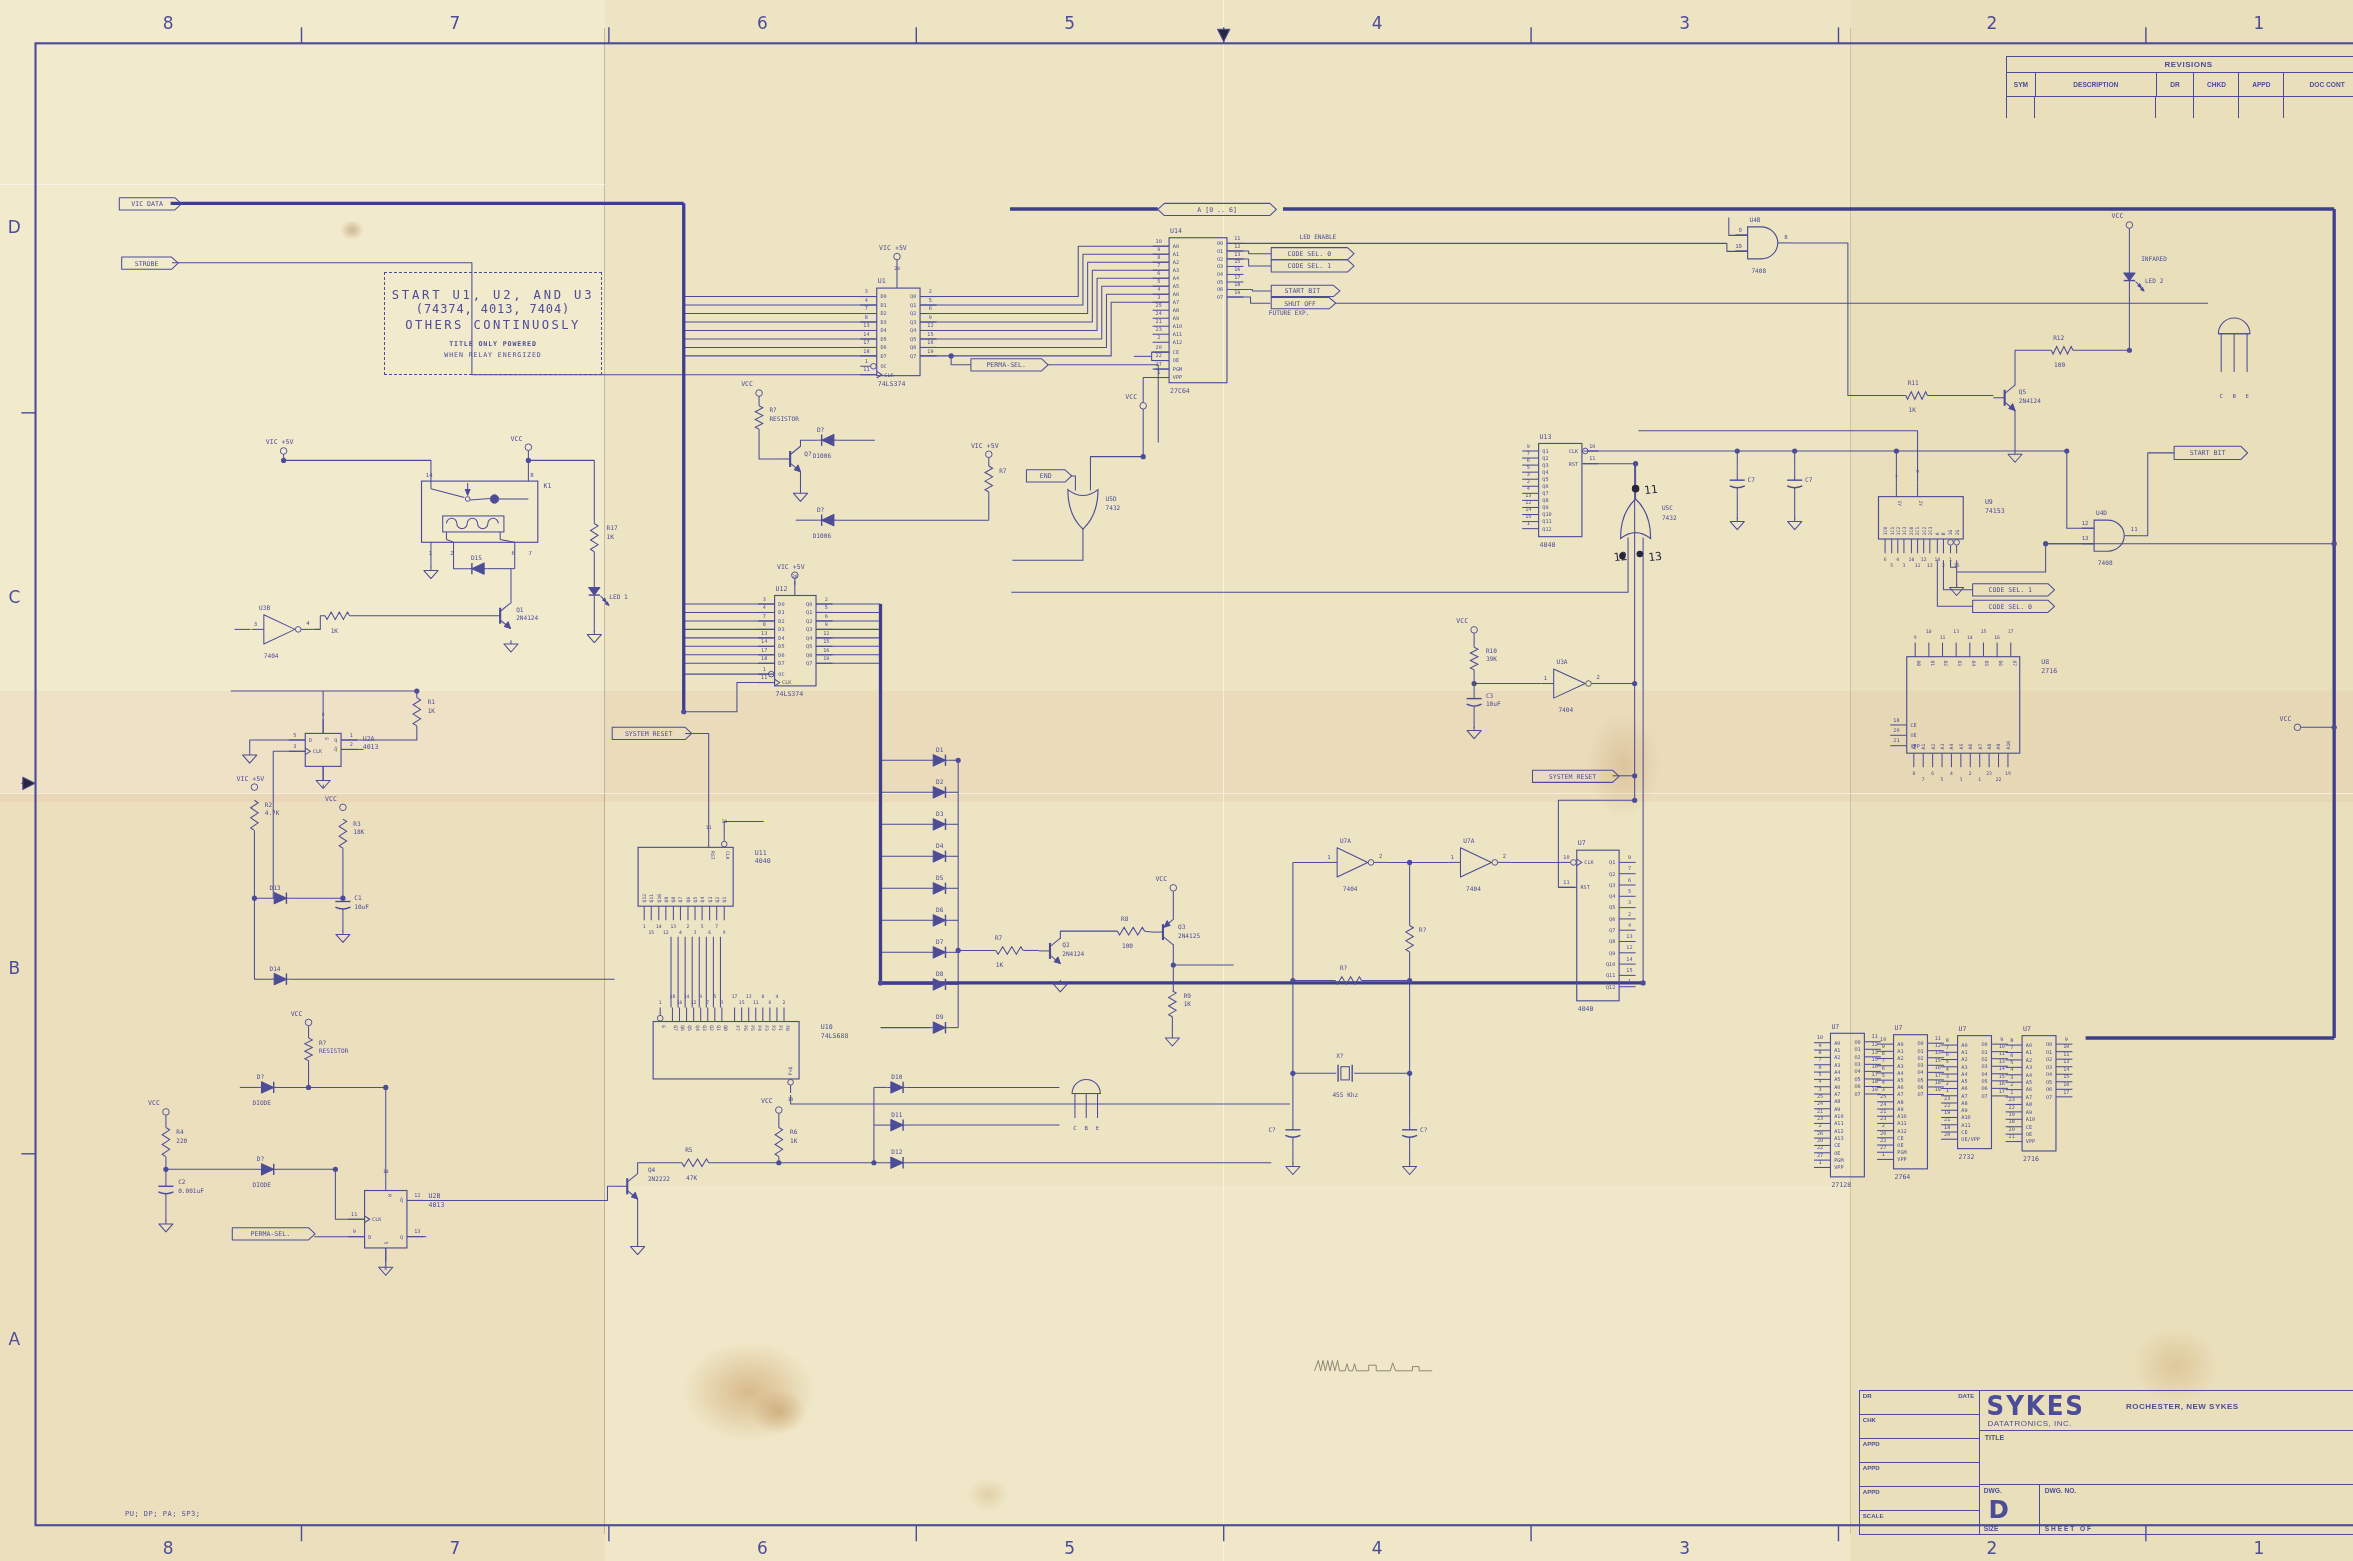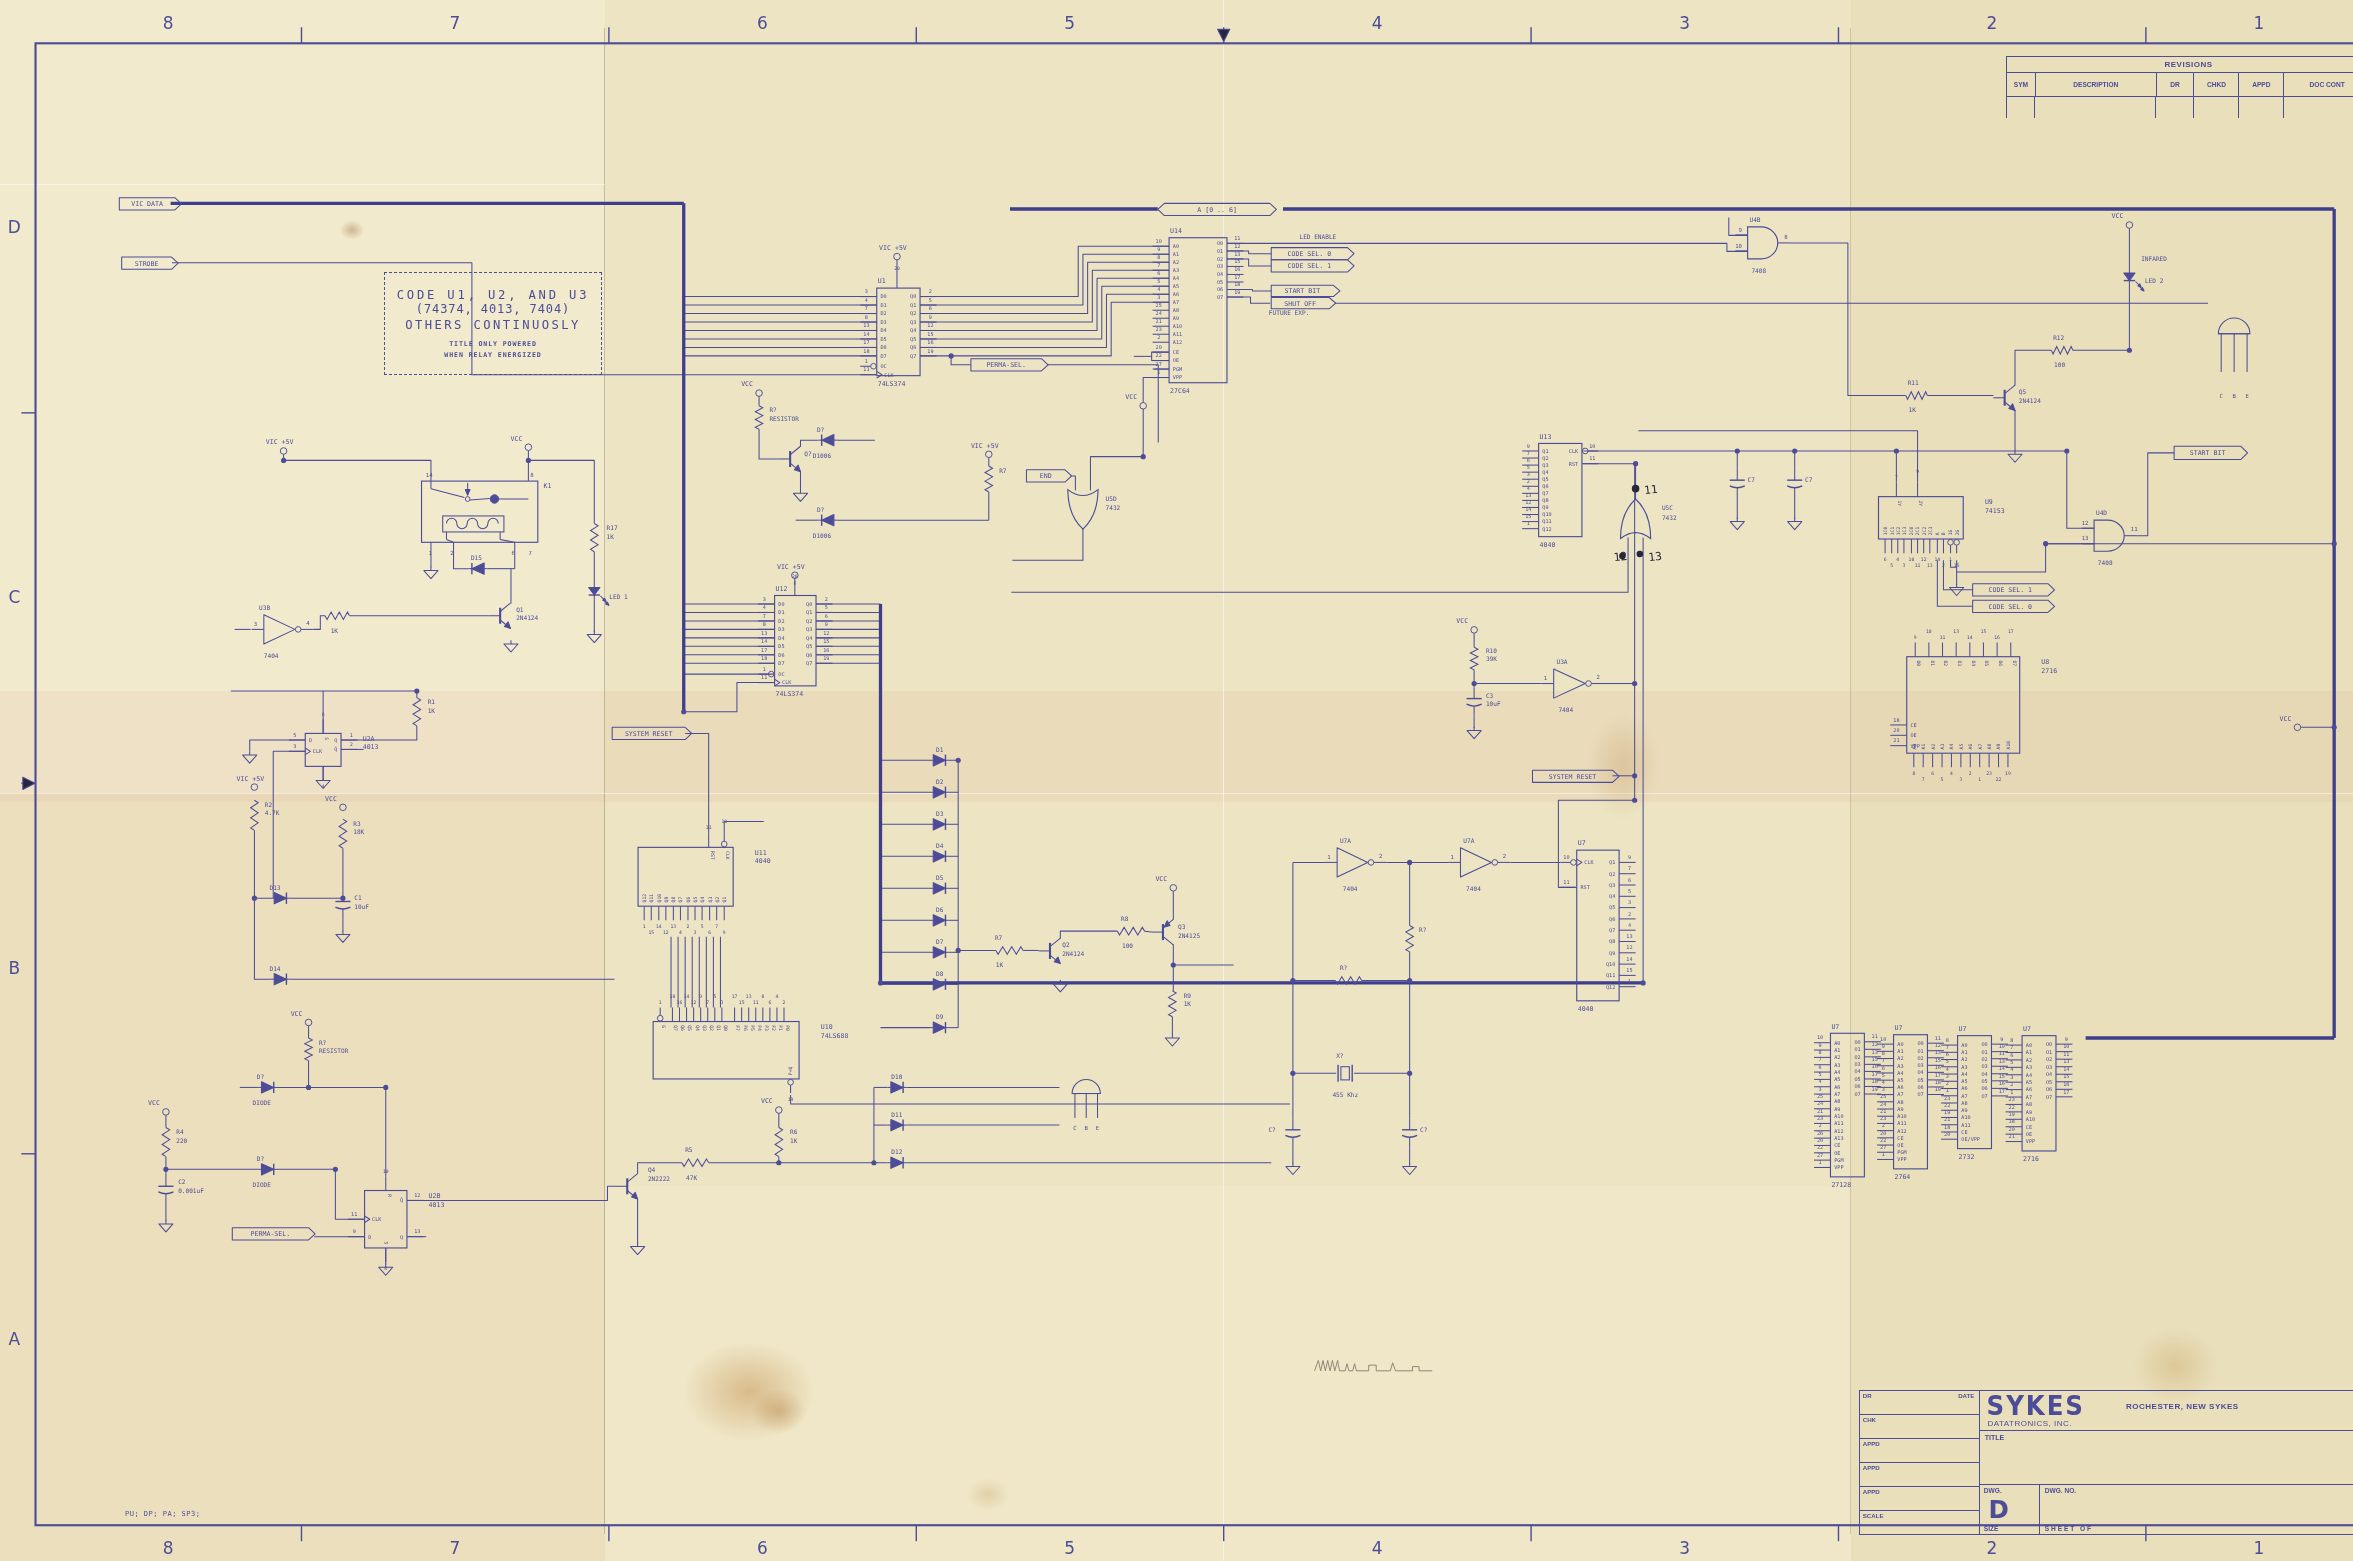--- a/index.html
+++ b/index.html
@@ -25,21 +25,21 @@
   .s5{left:340px;top:220px;width:23.5px;height:20px;background:radial-gradient(closest-side,rgba(150,100,50,.38),rgba(150,100,50,0));}
   .s6{left:967px;top:1478px;width:42px;height:33px;background:radial-gradient(closest-side,rgba(190,150,90,.28),rgba(190,150,90,0));}
   svg{position:absolute;left:0;top:0;}
   
   .note{position:absolute;left:384px;top:272px;width:216px;height:101px;border:0.9px dashed #4c4c99;
         display:flex;flex-direction:column;justify-content:center;align-items:center;text-align:center;}
   .note .n0{font-size:12.2px;letter-spacing:2.8px;}
   .note .n1{font-size:12px;letter-spacing:0.9px;margin-top:-0.9px;}
   .note .n2{font-size:12.2px;letter-spacing:2.4px;margin-top:2.8px;}
   .note .n3{font-size:6.6px;letter-spacing:0.9px;margin-top:7.5px;font-weight:bold;}
-  .note .n4{font-size:6.6px;letter-spacing:0.9px;margin-top:2.8px;font-weight:bold;}
+  .note .n4{font-size:6.6px;letter-spacing:0.9px;margin-top:2.8px;font-weight:normal;}
   
   .rev{position:absolute;left:2006px;top:56px;width:365px;font-family:"Liberation Sans",sans-serif;}
   .rev *{box-sizing:border-box;}
   .rev-title{border:1.4px solid #4c4c99;border-bottom:none;height:16px;line-height:15px;text-align:center;
              font-size:8px;font-weight:bold;letter-spacing:0.5px;}
   .rev-cols{display:flex;border:1.4px solid #4c4c99;height:25.4px;}
   .rev-cols>div{border-right:0.9px solid #4c4c99;display:flex;align-items:center;justify-content:center;
                 font-size:6.6px;font-weight:bold;text-align:center;line-height:7.5px;}
   .rev-cols>div:last-child{border-right:none;}
   .rev-stub{display:flex;height:21px;}
@@ -2045,21 +2045,21 @@
         <text x="5074" y="1282" font-size="36" fill="#4c4c99" font-family="DejaVu Sans, sans-serif" text-anchor="middle">C</text>
         <text x="5074" y="2069" font-size="36" fill="#4c4c99" font-family="DejaVu Sans, sans-serif" text-anchor="middle">B</text>
         <text x="5074" y="2857" font-size="36" fill="#4c4c99" font-family="DejaVu Sans, sans-serif" text-anchor="middle">A</text>
         <polygon points="2586,62 2612,62 2599,88" fill="#26263c" stroke="#4c4c99" stroke-width="2.2" stroke-linejoin="round"></polygon>
         <polygon points="48,1651 48,1677 74,1664" fill="#26263c" stroke="#4c4c99" stroke-width="2.2" stroke-linejoin="round"></polygon>
         <polygon points="5065,1651 5065,1677 5039,1664" fill="#26263c" stroke="#4c4c99" stroke-width="2.2" stroke-linejoin="round"></polygon>
       </g>
     </svg>
 
   <div class="note">
-    <div class="n0">CODE U1, U2, AND U3</div>
+    <div class="n0">START U1, U2, AND U3</div>
     <div class="n1">(74374, 4013, 7404)</div>
     <div class="n2">OTHERS CONTINUOSLY</div>
     <div class="n3">TITLE ONLY POWERED</div>
     <div class="n4">WHEN RELAY ENERGIZED</div>
   </div>
 
   <div class="rev">
     <div class="rev-title">REVISIONS</div>
     <div class="rev-cols">
       <div class="rc0">SYM</div>

